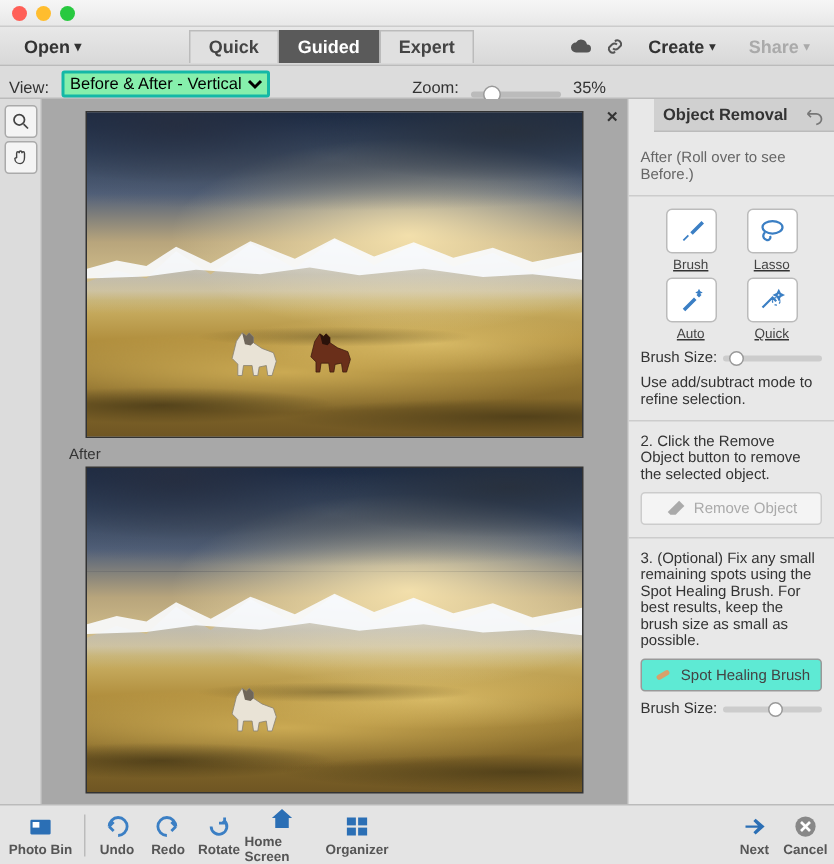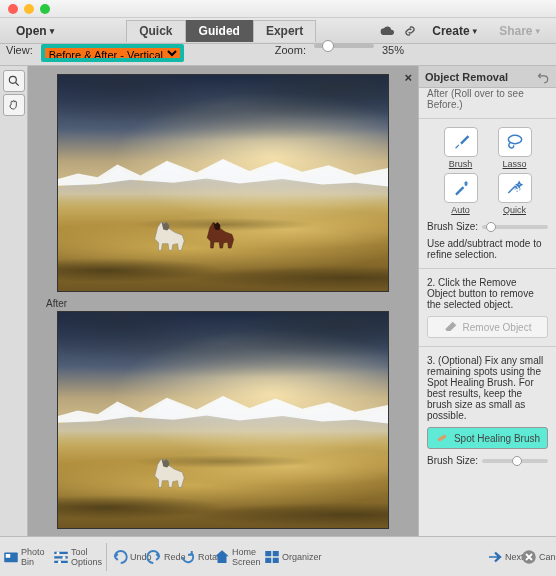--- a/index.html
+++ b/index.html
@@ -12,51 +12,51 @@
   .mb-btn { padding:2px 8px; font-size:12px; color:#333; border-radius:3px; display:flex; align-items:center; gap:3px; }
   .mb-btn.bold { font-weight:600; }
   .tabset { display:flex; height:22px; align-items:stretch; }
   .tab { padding:0 12px; display:flex; align-items:center; font-size:12px; font-weight:600; color:#444; background:#e0e0e0; border:1px solid #bbb; border-bottom:none; }
   .tab.active { background:#5a5a5a; color:#fff; border-color:#5a5a5a; }
   .mb-icon { width:16px; height:16px; color:#555; }
   .mb-text { font-size:12px; font-weight:600; }
   .disabled { color:#aaa; }
   .caret { font-size:9px; }
 
-  .subbar { height:22px; background:#dcdcdc; border-bottom:1px solid #bbb; display:flex; align-items:flex-start; padding:0 6px; gap:8px; }
+  .subbar { height:22px; background:#dcdcdc; border-bottom:1px solid #bbb; display:flex; align-items:flex-end; padding:0 6px; gap:8px; }
   .subbar label { font-size:11px; color:#333; }
-  select { font-size:11px; height:18px; background:#f97316; border:4px solid #14b8a6; border-radius:2px; }
+  select { font-size:11px; height:18px; background:#86efac; border:2px solid #14b8a6; border-radius:2px; }
   .zoom-slider { width:60px; height:4px; background:#bbb; border-radius:2px; position:relative; }
   .zoom-thumb { width:12px; height:12px; border-radius:50%; background:#fff; border:1px solid #999; position:absolute; top:-4px; }
 
   .content { display:flex; height:calc(100% - 18px - 26px - 22px - 40px); }
   .tools-col { width:28px; background:#dcdcdc; border-right:1px solid #bbb; display:flex; flex-direction:column; padding-top:4px; gap:2px; align-items:center; }
   .tool-btn { width:22px; height:22px; border:1px solid #aaa; border-radius:3px; background:#f4f4f4; display:flex; align-items:center; justify-content:center; color:#444; }
   .canvas-col { flex:1; background:#a8a8a8; position:relative; padding:8px 12px; overflow:hidden; }
   .close-x { position:absolute; top:4px; right:6px; font-weight:bold; color:#333; font-size:13px; }
   .canvas-label { font-size:10px; color:#333; margin:2px 0 2px 6px; }
   .canvas-img { width:332px; height:218px; border:1px solid #333; display:block; margin:0 auto 6px auto; }
   .panel-col { width:138px; background:#e8e8e8; border-left:1px solid #bbb; display:flex; flex-direction:column; overflow-y:auto; }
-  .panel-header { height:22px; background:#d0d0d0; border-bottom:1px solid #bbb; display:flex; align-items:center; justify-content:space-between; padding:0 6px; font-size:11px; font-weight:600; }
-  .panel-body { padding:0 8px; font-size:10px; color:#333; display:flex; flex-direction:column; gap:6px; }
+  .panel-header { height:22px; background:#d0d0d0; border-bottom:1px solid #bbb; display:flex; align-items:center; justify-content:space-between; padding:0 6px; font-size:11px; font-weight:600;margin-left:17px; }
+  .panel-body { padding:12px 8px; font-size:10px; color:#333; display:flex; flex-direction:column; gap:6px; }
   .sel-tools { display:flex; flex-wrap:wrap; gap:4px; justify-content:center;text-decoration:underline; }
   .sel-tool { width:50px; display:flex; flex-direction:column; align-items:center; gap:2px; }
   .sel-icon { width:34px; height:30px; border:1px solid #bbb; border-radius:4px; background:#fff; display:flex; align-items:center; justify-content:center; color:#3b7fc4; }
   .sel-cap { font-size:9px; color:#444; }
   .bsize-row { display:flex; align-items:center; gap:4px; font-size:10px; }
   .bsize-track { flex:1; height:4px; background:#ccc; border-radius:2px; position:relative; }
   .bsize-thumb { width:10px; height:10px; border-radius:50%; background:#fff; border:1px solid #999; position:absolute; top:-3px; }
   .addsub { display:flex; gap:4px; }
   .addsub-btn { flex:1; height:20px; border:1px solid #ccc; border-radius:3px; background:#f4f4f4; display:flex; align-items:center; justify-content:center; gap:3px; font-size:10px; color:#aaa; }
   .panel-btn { height:22px; border:1px solid #ccc; border-radius:3px; background:#f4f4f4; display:flex; align-items:center; justify-content:center; gap:5px; font-size:10px; color:#aaa; }
   .panel-btn.active { background:#5eead4; border-color:#999; color:#444; }
   hr.sep { border:none; border-top:1px solid #ccc; margin:2px -8px; }
 
   .footer { height:40px; background:#e4e4e4; border-top:1px solid #bbb; display:flex; align-items:center; padding:0 2px; }
-  .foot-btn { display:flex; flex-direction:row; align-items:center; justify-content:space-between; gap:1px; width:50px; font-size:9px; color:#555; }
+  .foot-btn { display:flex; flex-direction:column; align-items:center; justify-content:center; gap:1px; width:50px; font-size:9px; color:#555;font-weight:bold; }
   .foot-btn.narrow { width:34px; }
   .foot-icon { width:18px; height:18px; display:flex; align-items:center; justify-content:center; color:#3b7fc4; }
   .foot-icon.b { color:#2b6fb5; }
   .foot-icon.g { color:#888; }
   .footer .spacer{flex:1;}
 
   svg { display:block; }
 
   
   .scene { width:100%; height:100%; position:relative; overflow:hidden;
@@ -296,33 +296,20 @@
 <div class="footer">
   <div class="foot-btn">
     <div class="foot-icon b">
         <svg viewBox="0 0 24 24" width="18" height="18">
           <rect x="3" y="6" width="18" height="13" rx="1" fill="currentColor"></rect>
           <rect x="5" y="8" width="6" height="5" fill="#fff"></rect>
         </svg>
       </div>
     <span>Photo Bin</span>
   </div>
-  <div class="foot-btn">
-    <div class="foot-icon b">
-        <svg viewBox="0 0 24 24" width="18" height="18">
-          <rect x="3" y="5" width="18" height="3" fill="currentColor"></rect>
-          <rect x="3" y="11" width="18" height="3" fill="currentColor"></rect>
-          <rect x="3" y="17" width="18" height="3" fill="currentColor"></rect>
-          <circle cx="8" cy="6.5" r="2" fill="#fff"></circle>
-          <circle cx="16" cy="12.5" r="2" fill="#fff"></circle>
-          <circle cx="10" cy="18.5" r="2" fill="#fff"></circle>
-        </svg>
-      </div>
-    <span>Tool Options</span>
-  </div>
   <div style="width:1px;height:28px;background:#bbb;margin:0 4px"></div>
   <div class="foot-btn narrow">
     <div class="foot-icon">
         <svg viewBox="0 0 24 24" width="18" height="18">
           <path fill="none" stroke="currentColor" stroke-width="2.5" d="M5 12a8 8 0 118 8M5 12l4-4M5 12l4 4"></path>
         </svg>
       </div>
     <span>Undo</span>
   </div>
   <div class="foot-btn narrow">

